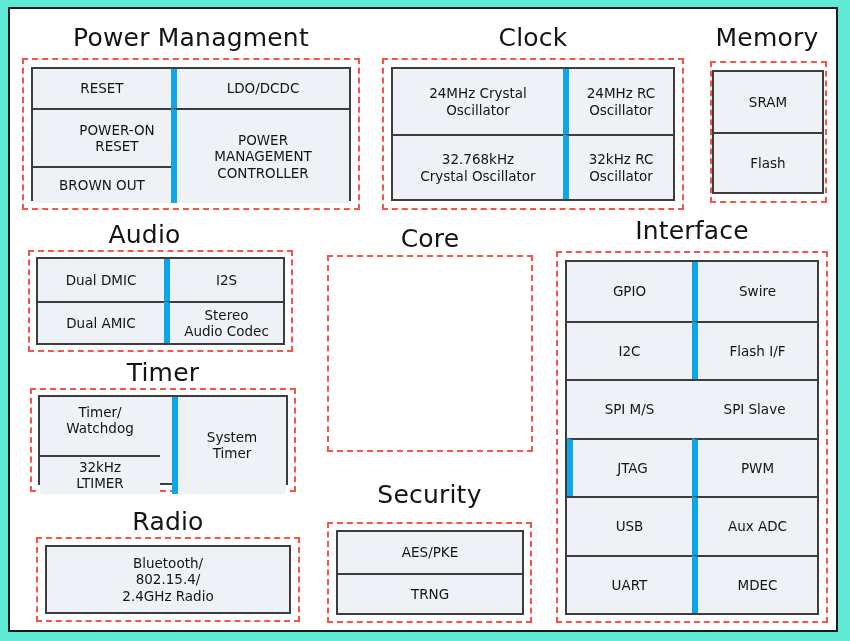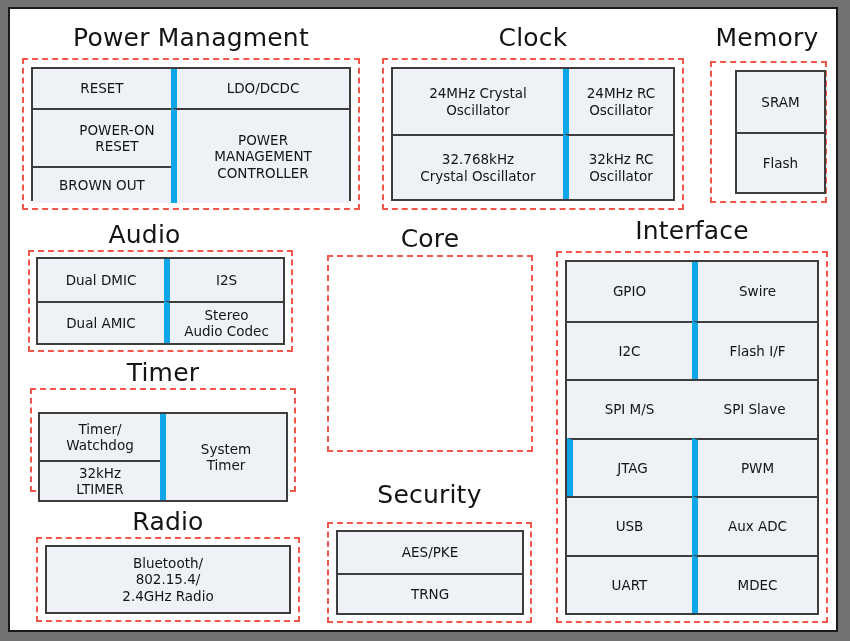--- a/index.html
+++ b/index.html
@@ -4,21 +4,21 @@
 <style>
   html, body {
     margin: 0;
     padding: 0;
     background: #ffffff;
   }
   #canvas {
     position: relative;
     width: 850px;
     height: 641px;
-    background: #737373;
+    background: #5eead4;
     font-family: "DejaVu Sans", "Liberation Sans", sans-serif;
     overflow: hidden;
   }
   
   #chip-frame {
     position: absolute;
     left: 8px;
     top: 7px;
     width: 830px;
     height: 625px;
@@ -106,21 +106,21 @@
     <div class="cell bt">32.768kHz
 Crystal Oscillator</div>
     <div class="cell bl bt">32kHz RC
 Oscillator</div>
   </div>
 
   <div class="section-title" style="left:707px; top:25px; width:120px;">Memory</div>
 
   <div class="group-box" style="left:710px; top:61px; width:117px; height:142px;"></div>
 
-  <div class="block-grid" style="left:735px; top:70px; width:91px; height:124px;
+  <div class="block-grid" style="left:712px; top:70px; width:112px; height:124px;
               grid-template-columns: 1fr;
               grid-template-rows: 1fr 1fr;">
     <div class="cell">SRAM</div>
     <div class="cell bt">Flash</div>
   </div>
 
   <div class="section-title" style="left:12px; top:222px; width:265px;">Audio</div>
 
   <div class="group-box" style="left:28px; top:250px; width:265px; height:102px;"></div>
 
@@ -131,23 +131,23 @@
     <div class="cell bl">I2S</div>
     <div class="cell bt">Dual AMIC</div>
     <div class="cell bl bt">Stereo
 Audio Codec</div>
   </div>
 
   <div class="section-title" style="left:30px; top:360px; width:266px;">Timer</div>
 
   <div class="group-box" style="left:30px; top:388px; width:266px; height:104px;"></div>
 
-  <div class="block-grid" style="left:38px; top:412px; width:250px; height:90px;
+  <div class="block-grid" style="left:38px; top:395px; width:250px; height:90px;
               grid-template-columns: 120px 1fr;
-              grid-template-rows: 46px 1fr;">
+              grid-template-rows: 46px 1fr; gap: 12px;">
     <div class="cell" style="grid-column:1; grid-row:1;">Timer/
 Watchdog</div>
     <div class="cell bt" style="grid-column:1; grid-row:2;">32kHz
 LTIMER</div>
     <div class="cell bl" style="grid-column:2; grid-row:1 / span 2;">System
 Timer</div>
   </div>
 
   <div class="section-title" style="left:36px; top:509px; width:264px;">Radio</div>
 

